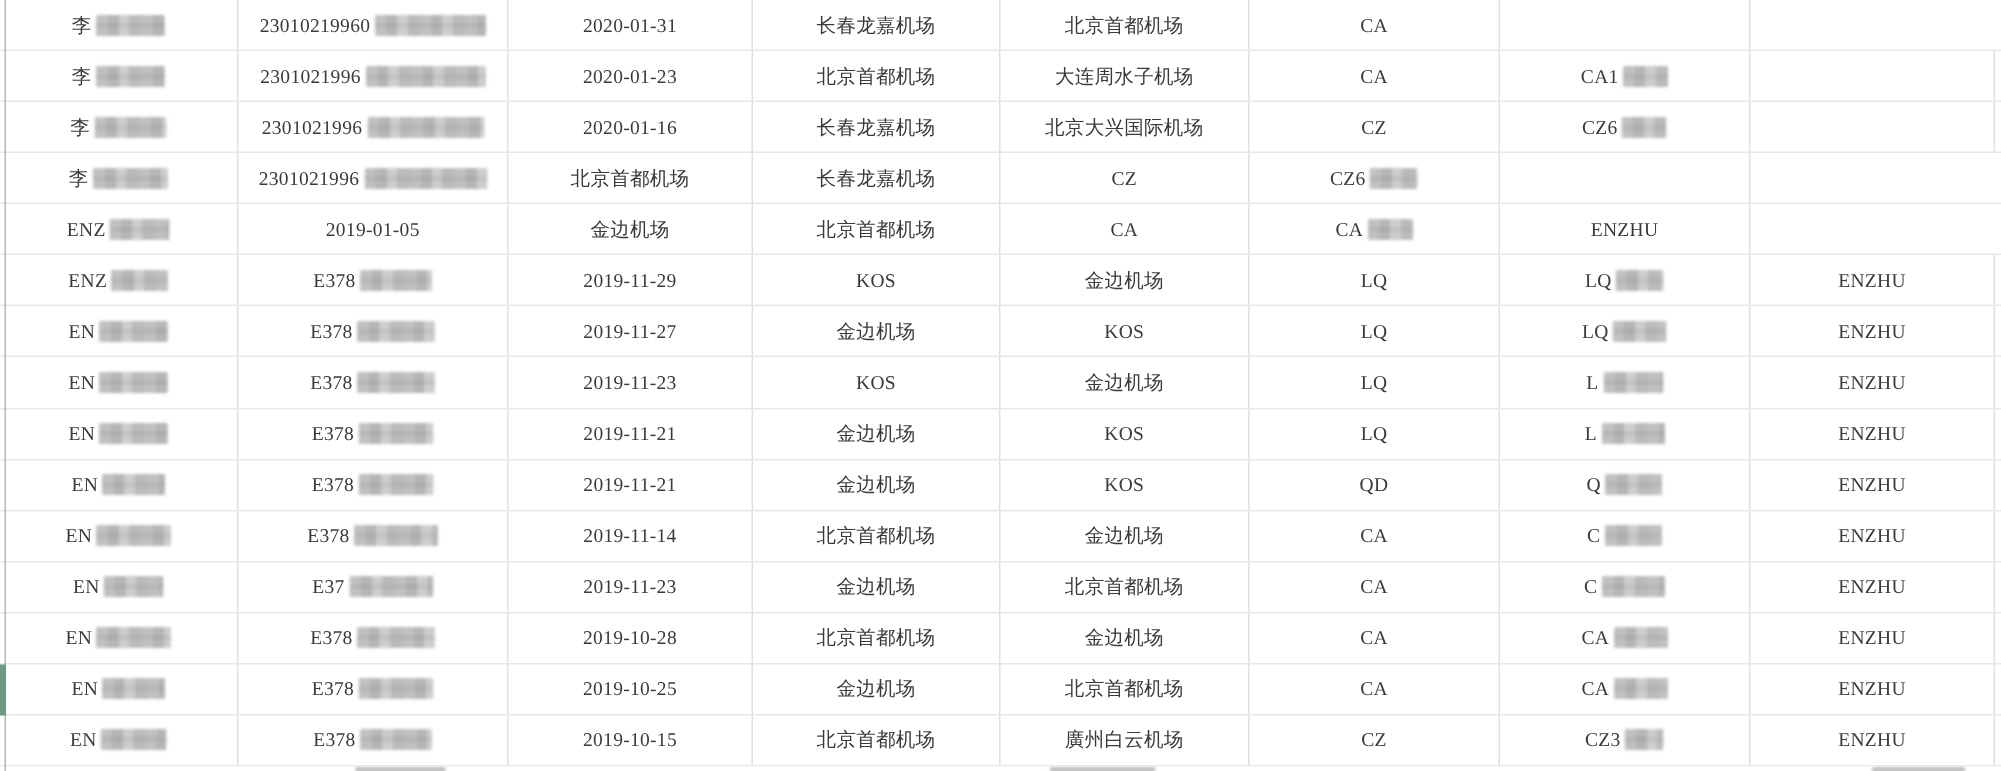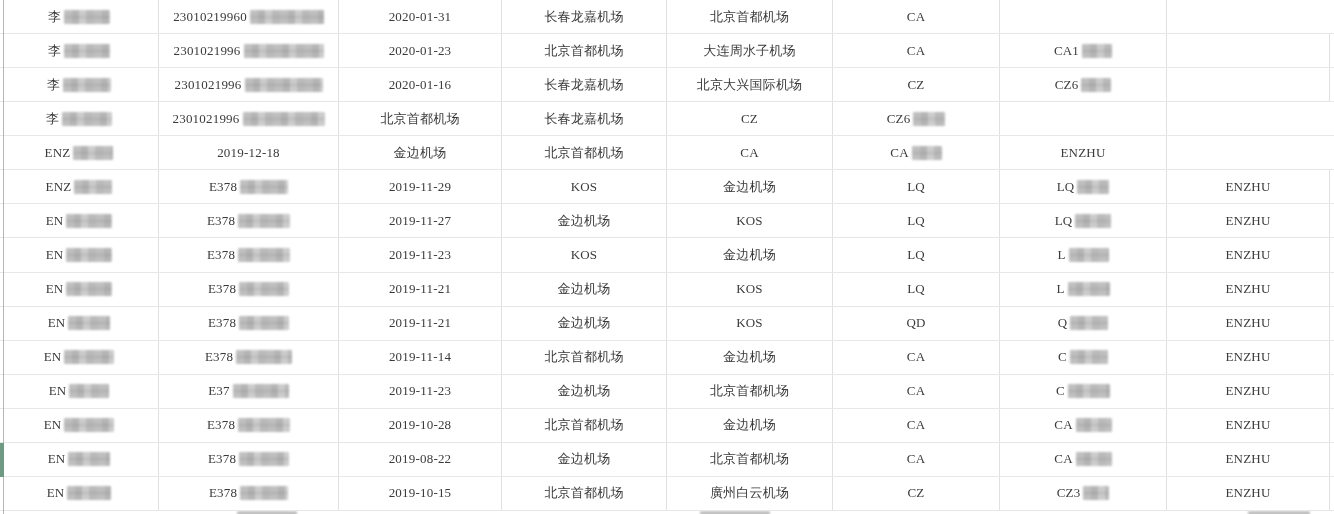--- a/index.html
+++ b/index.html
@@ -177,21 +177,21 @@
     </div>
     <div class="cell c-sliver"></div>
   </div>
 
   <div class="row">
     <div class="cell c-name">
       <span class="t">ENZ</span>
           <span class="mosaic" style="width: 40px;"></span>
     </div>
     <div class="cell c-date">
-      <span class="t">2019-12-18</span>
+      <span class="t">2019-01-05</span>
     </div>
     <div class="cell c-from">
       <span class="t">金边机场</span>
     </div>
     <div class="cell c-to">
       <span class="t">北京首都机场</span>
     </div>
     <div class="cell c-air">
       <span class="t">CA</span>
     </div>
@@ -456,21 +456,21 @@
   <div class="row">
     <div class="cell c-name">
       <span class="t">EN</span>
           <span class="mosaic" style="width: 42px;"></span>
     </div>
     <div class="cell c-id">
       <span class="t">E378</span>
           <span class="mosaic" style="width: 50px;"></span>
     </div>
     <div class="cell c-date">
-      <span class="t">2019-08-22</span>
+      <span class="t">2019-10-25</span>
     </div>
     <div class="cell c-from">
       <span class="t">金边机场</span>
     </div>
     <div class="cell c-to">
       <span class="t">北京首都机场</span>
     </div>
     <div class="cell c-air">
       <span class="t">CA</span>
     </div>

